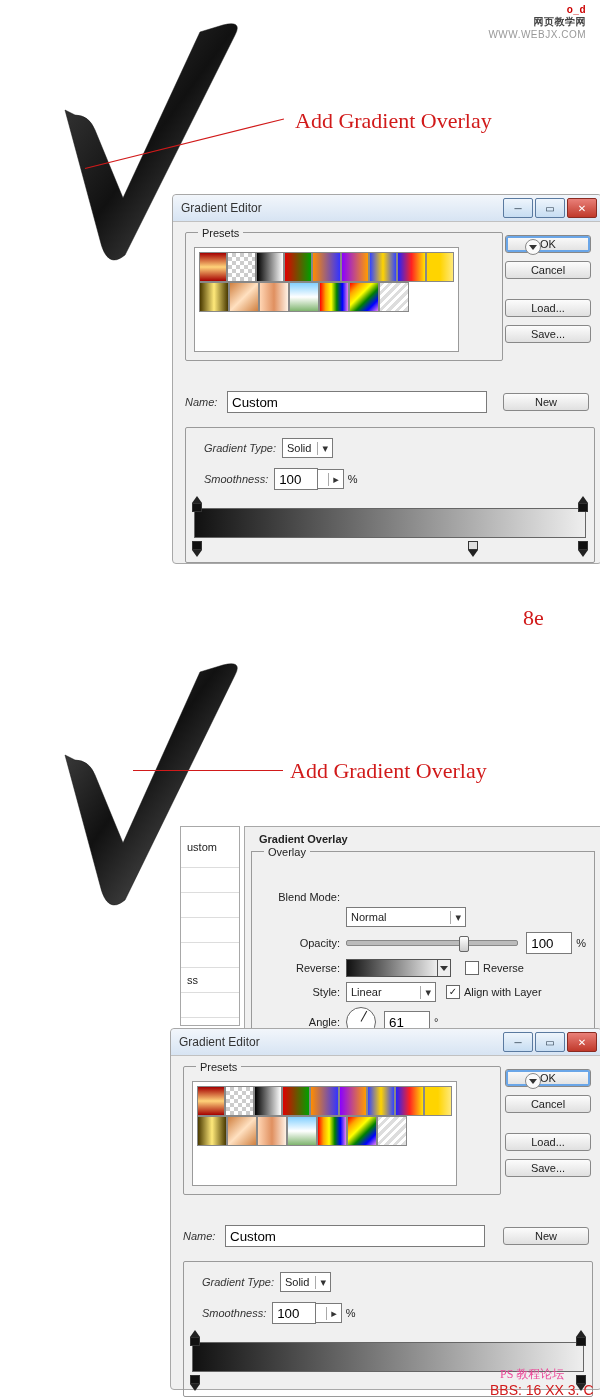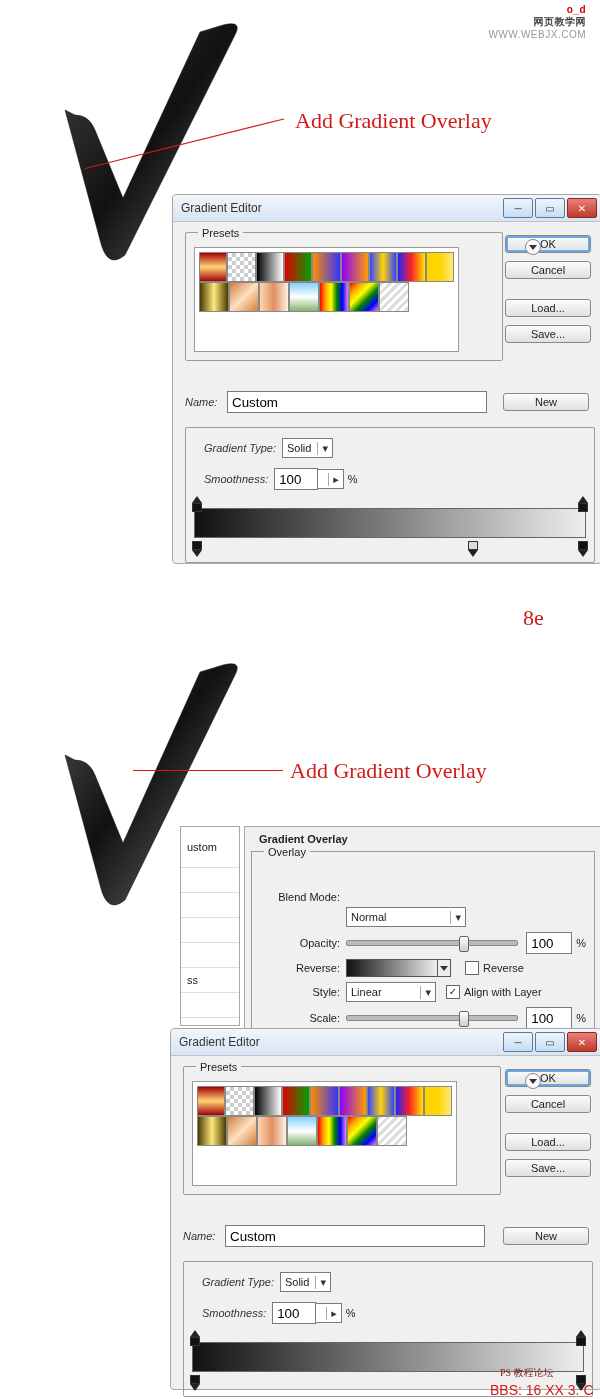--- a/index.html
+++ b/index.html
@@ -86,21 +86,21 @@
   .slider .knob{position:absolute;top:-5px;width:8px;height:14px;background:linear-gradient(#fff,#ccc);border:1px solid #666;border-radius:2px;}
   .numbox{width:36px;margin-left:8px;}
   .chk{width:12px;height:12px;border:1px solid #666;background:#fff;display:inline-block;margin-right:4px;text-align:center;line-height:11px;font-size:10px;color:#222;}
   .gradient-preview{width:90px;height:16px;border:1px solid #555;background:linear-gradient(90deg,#111,#eee);}
   .grad-drop{width:12px;height:16px;border:1px solid #555;border-left:0;background:#eee;display:inline-flex;align-items:center;justify-content:center;}
   .grad-drop:after{content:"";border-left:4px solid transparent;border-right:4px solid transparent;border-top:5px solid #333;}
   .angle-wheel{width:28px;height:28px;border:1px solid #666;border-radius:50%;position:relative;background:#fff;}
   .angle-wheel .needle{position:absolute;width:12px;height:1px;background:#222;top:13px;left:14px;transform-origin:left center;transform:rotate(-61deg);}
   .left-list{position:absolute;background:#fff;border:1px solid var(--win-border);}
   .left-list .row{border-bottom:1px solid #ddd;height:24px;padding:0 6px;display:flex;align-items:center;}
-  .bottom-forum{position:absolute;color:#7f1d1d;font-size:10px;font-family:SimSun,serif;}
+  .bottom-forum{position:absolute;color:#ec4899;font-size:12px;font-family:SimSun,serif;}
   .bottom-xx{position:absolute;color:var(--red);font-size:14px;}
 </style>
 </head>
 <body>
 
 <div class="page">
 
   <div class="watermark">
     <div><span class="red">o_d</span></div>
     <div class="cn">网页教学网</div>
@@ -289,20 +289,28 @@
         <span class="lab">Style:</span>
         <span class="select" style="width:80px;">
           <span style="flex:1">Linear</span>
           <span class="arrow">▾</span>
         </span>
         <span style="width:10px;"></span>
         <span class="chk">✓</span>
         <span>Align with Layer</span>
       </div>
       <div class="go-row">
+        <span class="lab">Angle:</span>
+        <div class="angle-wheel">
+              <div class="needle"></div>
+            </div>
+        <input class="field numbox" value="61" style="">
+        <span style="margin-left:4px;">°</span>
+      </div>
+      <div class="go-row">
         <span class="lab">Scale:</span>
         <div class="slider" style="width:120px;">
               <div class="knob" style="left:112px;"></div>
             </div>
         <input class="field numbox" value="100" style="">
         <span style="margin-left:4px;">%</span>
       </div>
       </div>
     </div>
   </div>

